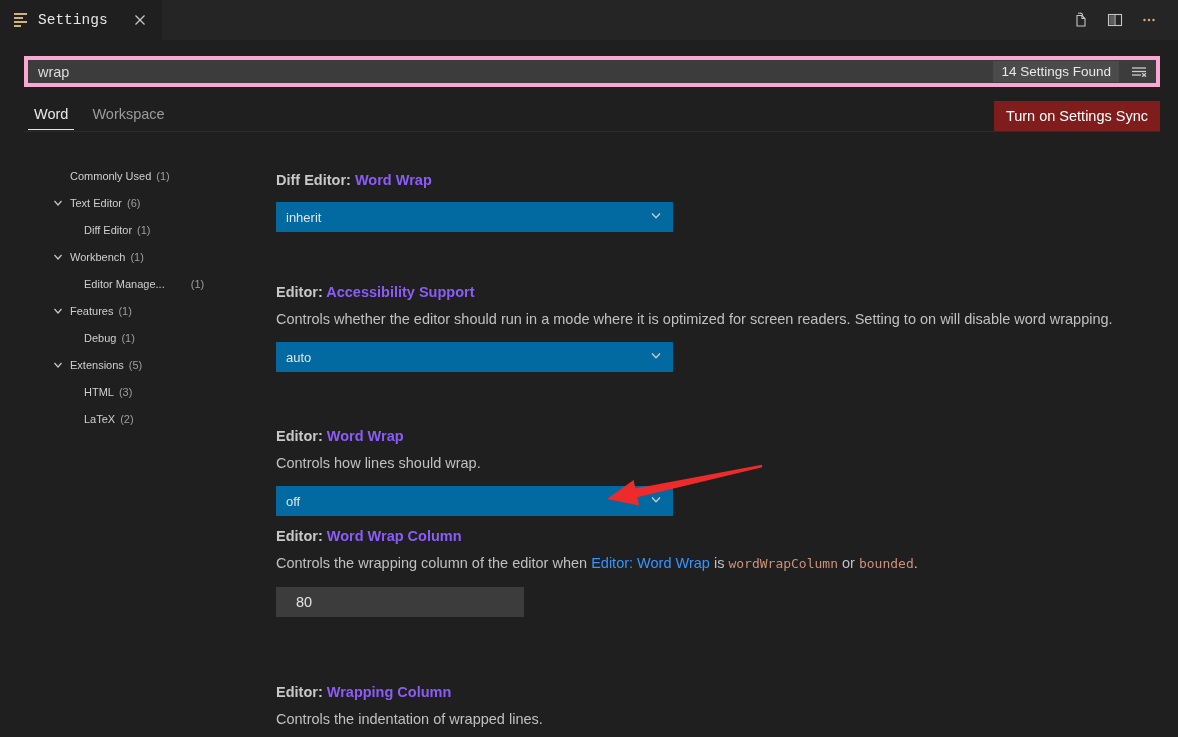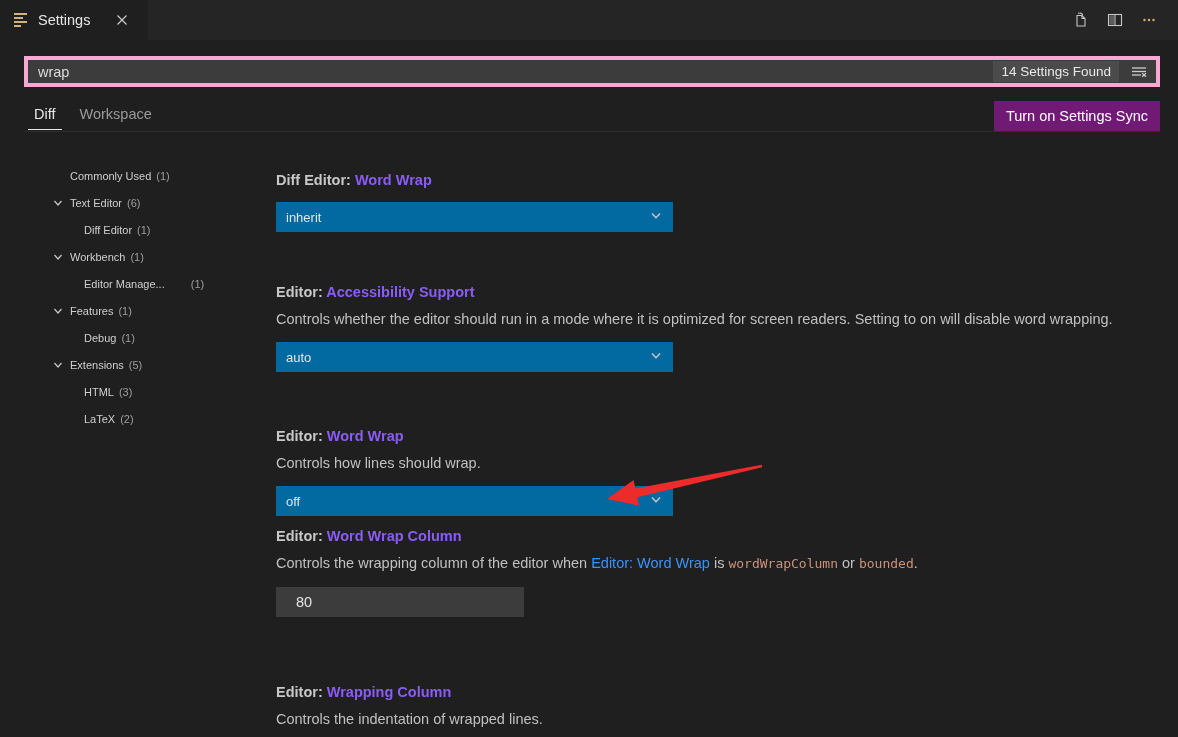--- a/index.html
+++ b/index.html
@@ -33,21 +33,21 @@
     width: 16px; height: 16px;
     display: flex; flex-direction: column; justify-content: center;
     gap: 2px;
   }
   .tab-icon i { display: block; height: 2px; background: #d0b27a; border-radius: 0; }
   .tab-icon i:nth-child(1) { width: 13px; }
   .tab-icon i:nth-child(2) { width: 9px; }
   .tab-icon i:nth-child(3) { width: 13px; }
   .tab-icon i:nth-child(4) { width: 7px; }
   .tab-label {
-    font-size: 14.5px; color: #e6e6e6; white-space: nowrap;
+    font-size: 14.5px; color: #e6e6e6; white-space: nowrap; font-family: Liberation Mono, monospace;
   }
   .tab-close {
     width: 20px; height: 20px; margin-left: 14px;
     display: flex; align-items: center; justify-content: center;
     color: #cccccc; font-size: 16px; line-height: 1;
     cursor: pointer;
   }
   .tabbar-actions {
     margin-left: auto;
     display: flex; align-items: center; gap: 4px;
@@ -116,21 +116,21 @@
     content: "";
     position: absolute; left: 4px; right: 4px; bottom: 0;
     height: 1.5px; background: #e7e7e7;
   }
   .hdr-divider {
     position: absolute; left: 24px; right: 18px; top: 39px;
     height: 1px; background: #2c2c2c;
   }
   .sync-btn {
     position: absolute; right: 18px; top: 9px;
-    background: #701a75; color: #ffffff;
+    background: #7f1d1d; color: #ffffff;
     font-size: 14.5px;
     padding: 7px 12px;
     border: 0; cursor: pointer;
     font-family: "Liberation Sans", sans-serif;
     white-space: nowrap;
   }
 
   
   .body {
     position: absolute; left: 0; top: 142px;
@@ -277,21 +277,21 @@
         <line x1="3" y1="12" x2="12" y2="12" stroke="#cccccc" stroke-width="1.3"></line>
         <path d="M13.2 10.2 L17 13.8 M17 10.2 L13.2 13.8" stroke="#cccccc" stroke-width="1.2" fill="none"></path>
       </svg>
     </span>
   </div>
 </div>
 
 <div class="headerrow">
   <div class="scopetabs">
     <div class="scopetab active">
-      <span>Diff</span>
+      <span>Word</span>
     </div>
     <div class="scopetab">
       <span>Workspace</span>
     </div>
   </div>
   <div class="hdr-divider"></div>
   <button class="sync-btn">Turn on Settings Sync</button>
 </div>
 
 <div class="body">

